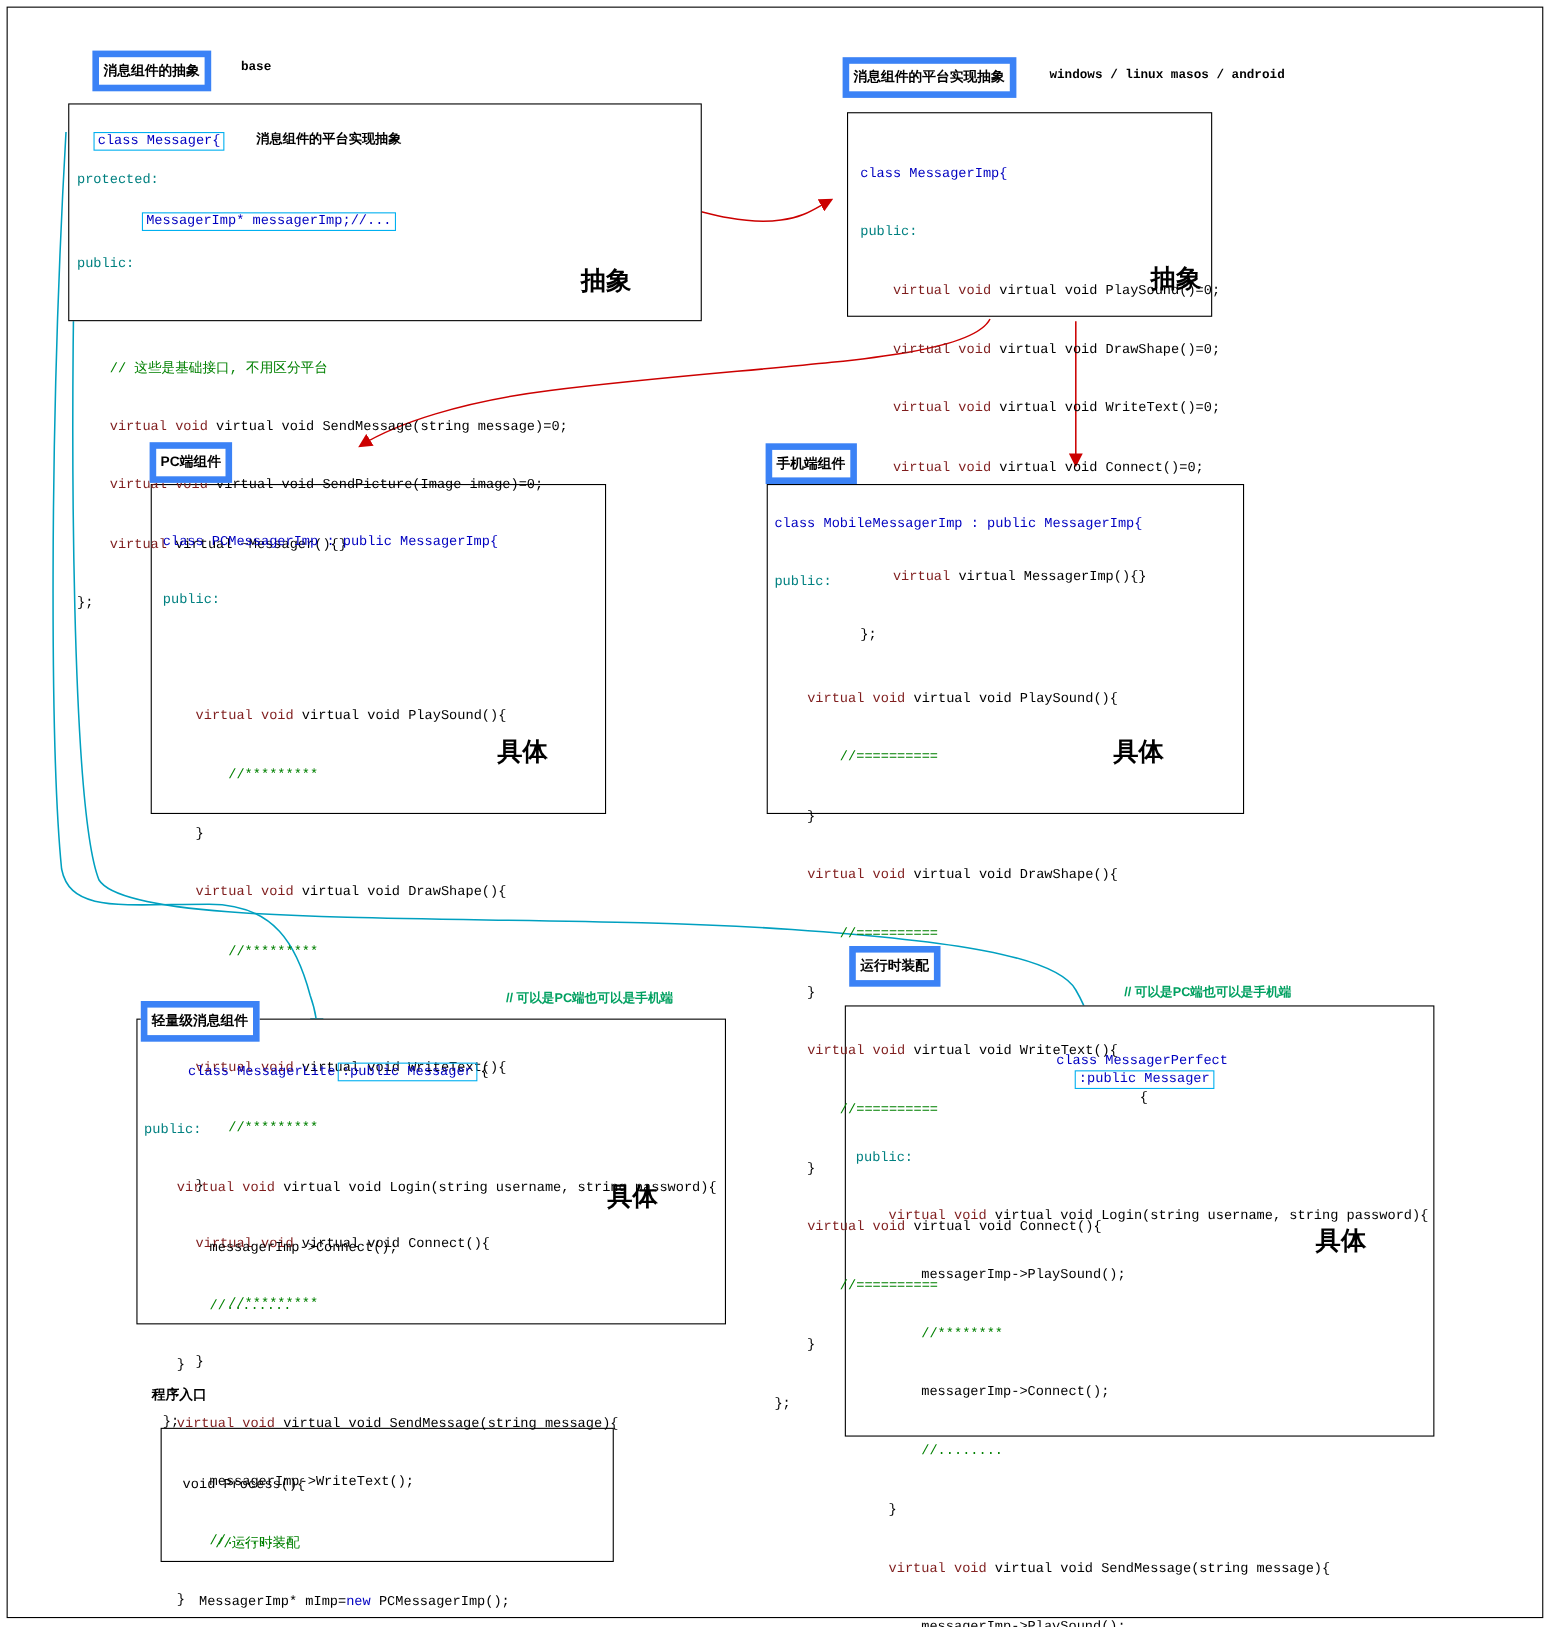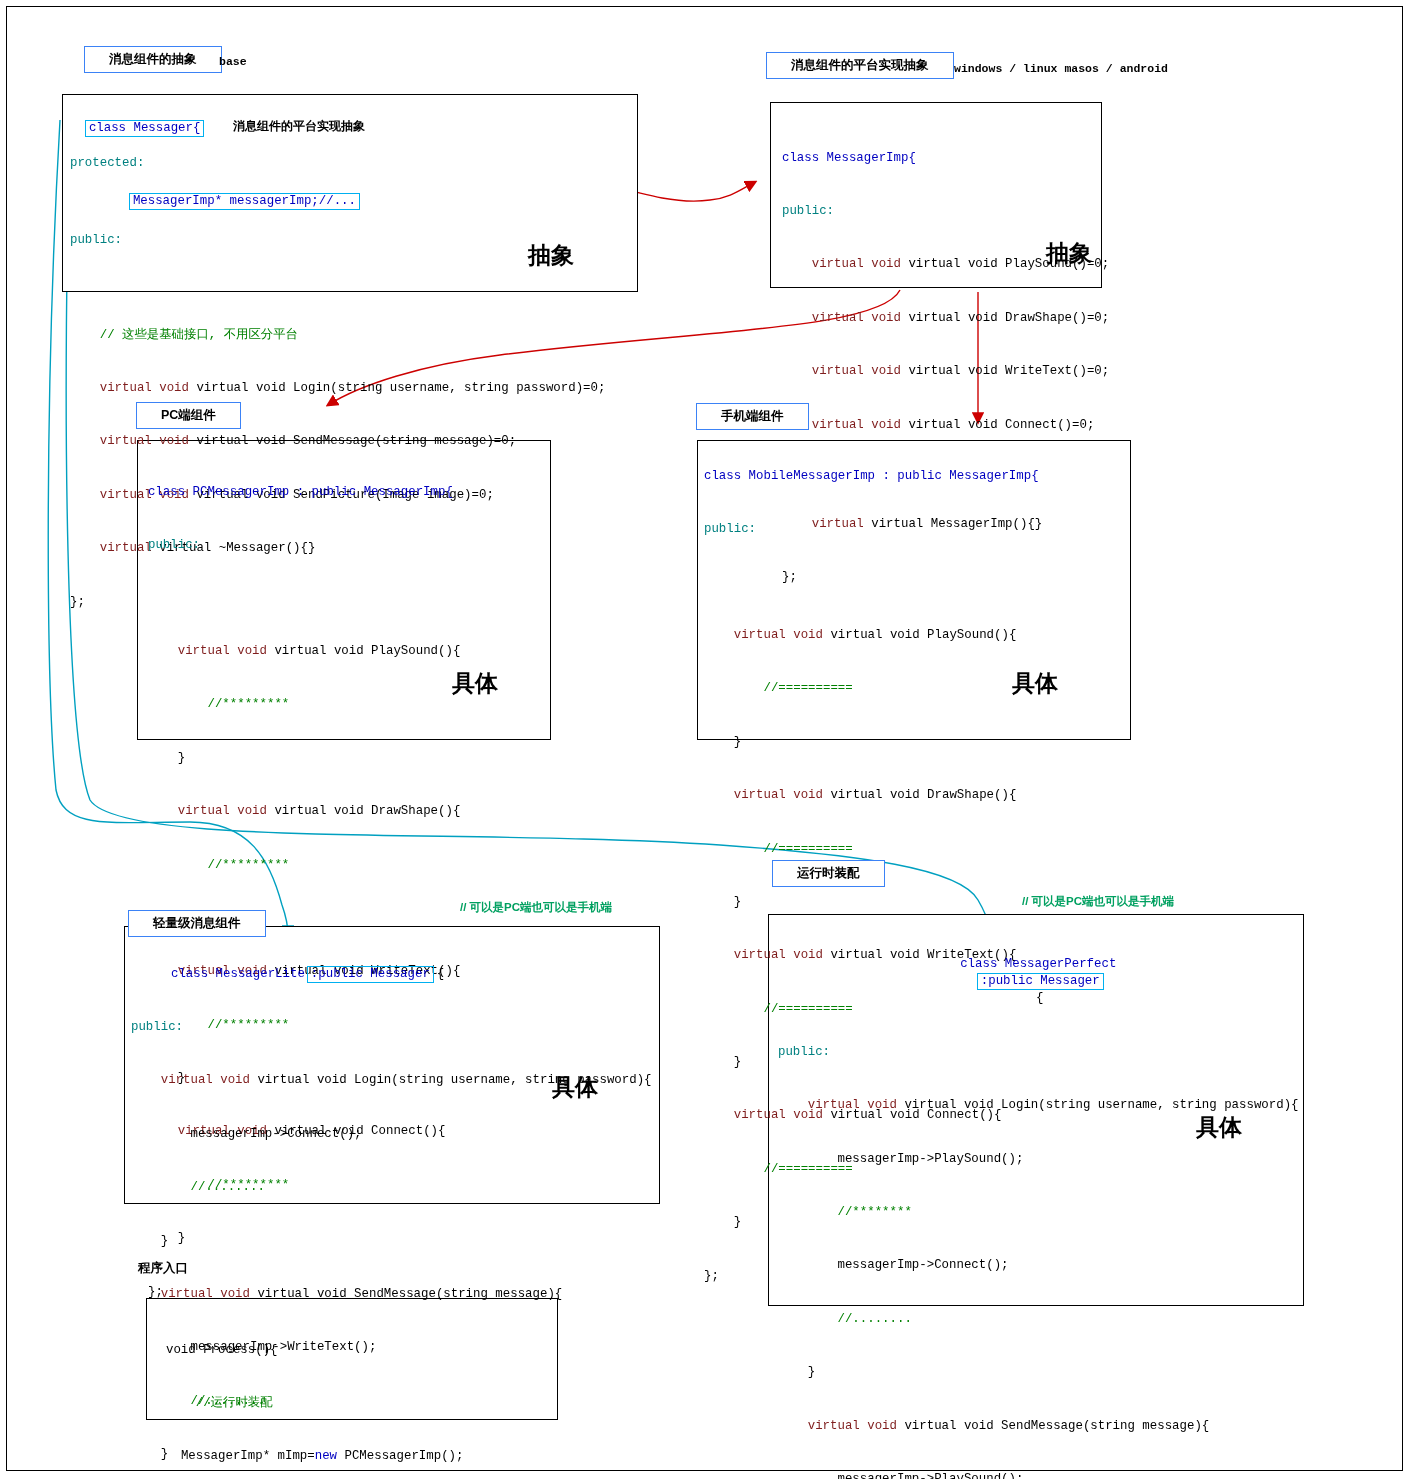--- a/index.html
+++ b/index.html
@@ -6,23 +6,23 @@
   body{
     width:1411px;height:1479px;background:#ffffff;
     font-family:"Liberation Sans", sans-serif;
     position:relative;overflow:hidden;
   }
   #frame{
     position:absolute;left:6px;top:6px;width:1397px;height:1465px;
     border:1px solid #000;box-sizing:border-box;
   }
   .lbl{
-    position:absolute;border:1px solid #3b82f6;background:#fff;
+    position:absolute;border:6px solid #3b82f6;background:#fff;
     font-size:12.5px;font-weight:bold;color:#000;
-    padding:4px 24px;white-space:nowrap;z-index:6;
+    padding:4px 4px;white-space:nowrap;z-index:6;
   }
   .plain{
     position:absolute;font-family:"Liberation Mono", monospace;
     font-size:11.5px;font-weight:bold;color:#000;white-space:nowrap;z-index:6;
   }
   .box{
     position:absolute;border:1px solid #000;background:#fff;box-sizing:border-box;z-index:3;
   }
   .code{
     font-family:"Liberation Mono", monospace;
@@ -87,21 +87,20 @@
 <div class="plain" style="left:219px;top:55px;">base</div>
 
 <div class="box" style="left:62px;top:94px;width:576px;height:198px;"></div>
 <div class="code" style="position:absolute;left:70px;top:102px;z-index:4;">
   <div class="hlbox" style="margin-left:0;"><span class="blue">class Messager{</span></div>
   <div><span class="teal">protected:</span></div>
   <div style="margin-left:44px;margin-top:2px;" class="hlbox"><span class="blue">MessagerImp* messagerImp;//...</span></div>
   <div style="margin-top:3px;"><span class="teal">public:</span></div>
   <div style="height:6px;"></div>
   <div><span style="color:#fff;">    </span><span class="grn">// 这些是基础接口, 不用区分平台</span></div>
-  <div>    <span class="kw">virtual void</span> <span>virtual void Login(string username, string password)=0;</span></div>
   <div>    <span class="kw">virtual void</span> <span>virtual void SendMessage(string message)=0;</span></div>
   <div>    <span class="kw">virtual void</span> <span>virtual void SendPicture(Image image)=0;</span></div>
   <div>    <span class="kw">virtual</span> <span>virtual ~Messager(){}</span></div>
   <div><span>};</span></div>
 </div>
 <div class="note" style="left:233px;top:118px;">消息组件的平台实现抽象</div>
 <div class="tag" style="left:528px;top:240px;">抽象</div>
 
 <div class="lbl" style="left:766px;top:52px;">消息组件的平台实现抽象</div>
 <div class="plain" style="left:954px;top:62px;">windows / linux masos / android</div>

